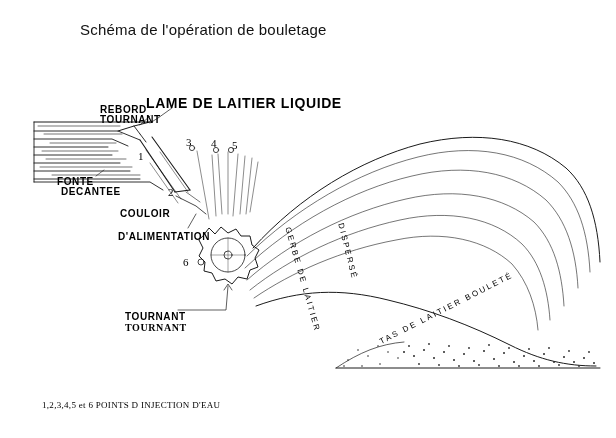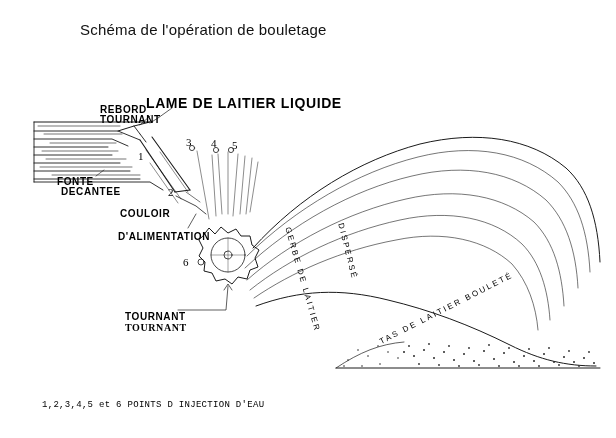--- a/index.html
+++ b/index.html
@@ -41,21 +41,21 @@
     position: absolute;
     font-size: 11px;
     font-family: "Liberation Serif", serif;
     color: #000000;
   }
   .footnote {
     position: absolute;
     left: 42px;
     top: 400px;
     font-size: 9px;
-    font-family: Liberation Mono, monospace;
+    font-family: Liberation Serif, serif;
     color: #000000;
     letter-spacing: 0.3px;
     white-space: nowrap;
   }
   .rot {
     position: absolute;
     font-size: 8px;
     letter-spacing: 2.2px;
     font-family: "Liberation Sans", sans-serif;
     white-space: nowrap;

